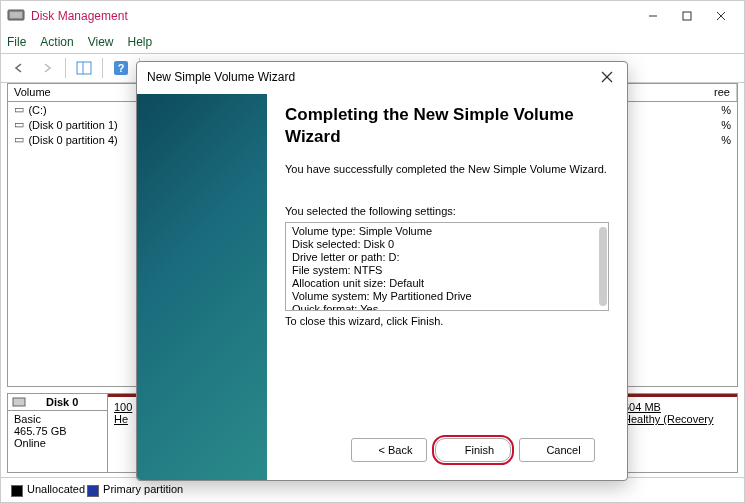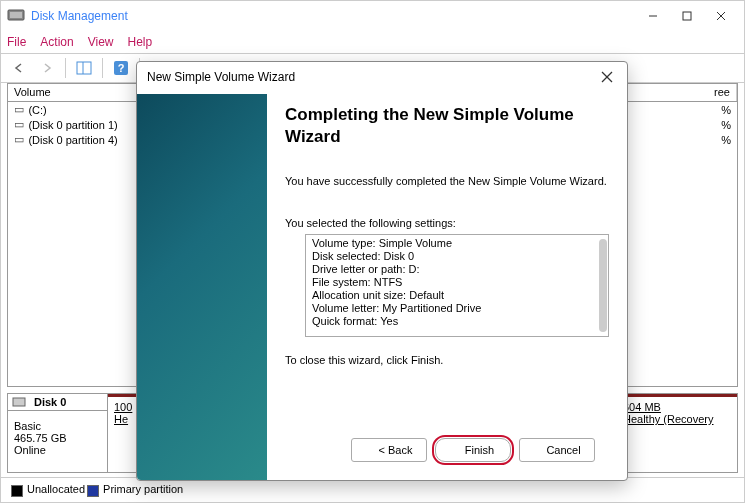--- a/index.html
+++ b/index.html
@@ -1,61 +1,61 @@
 <!DOCTYPE html>
 <html><head>
 <meta charset="utf-8">
 <style>
   * { box-sizing: border-box; margin: 0; padding: 0; font-family: "Segoe UI", Tahoma, sans-serif; }
   body { background: #f0f0f0; width: 745px; height: 503px; overflow: hidden; }
 
   .window { width: 745px; height: 503px; background: #fff; border: 1px solid #ccc; display: flex; flex-direction: column; }
   .titlebar { height: 30px; display: flex; align-items: center; padding: 0 6px; }
   .titlebar .app-icon { width: 18px; height: 18px; margin-right: 6px; }
-  .titlebar .title { font-size: 12px; color: #3b82f6; flex: 1; }
+  .titlebar .title { font-size: 12px; color: #be185d; flex: 1; }
   .titlebar .win-btn { width: 34px; height: 24px; display: flex; align-items: center; justify-content: center; color: #666; font-size: 12px; }
 
   .menubar { height: 22px; display: flex; align-items: center; padding: 0 6px; gap: 14px; font-size: 12px; }
-  .menubar span { color: #be185d; }
+  .menubar span { color: #14532d; }
 
   .toolbar { height: 30px; border-top: 1px solid #ccc; border-bottom: 1px solid #ccc; display: flex; align-items: center; padding: 0 6px; gap: 4px; }
   .toolbar .tb-btn { width: 24px; height: 24px; display: flex; align-items: center; justify-content: center; }
   .toolbar .sep { width: 1px; height: 20px; background: #ccc; margin: 0 2px; }
 
   .content { flex: 1; display: flex; flex-direction: column; border-bottom: 1px solid #ccc; position: relative; }
 
   .volume-area { flex: 1; border: 1px solid #999; margin: 0 6px; overflow: hidden; }
   .volume-header { height: 18px; background: #fff; border-bottom: 1px solid #999; display: flex; font-size: 11px; }
   .vh-cell { padding: 2px 6px; border-right: 1px solid #ccc; }
   .volume-list { font-size: 11px; }
   .vol-row { padding: 1px 6px; display: flex; align-items: center; gap: 4px; }
   .vol-icon { color: #555; }
 
   .disk-area { height: 80px; border: 1px solid #999; margin: 0 6px; margin-bottom: 4px; display: flex; font-size: 11px; }
   .disk-info { width: 100px; border-right: 1px solid #999; padding: 4px 6px; }
-  .disk-info .hdr { display: flex; align-items: center; gap: 8px; font-weight: bold; border-bottom: 1px solid #999; margin: -4px -6px 9px -6px; padding: 2px 4px; background: #fff; }
+  .disk-info .hdr { display: flex; align-items: center; gap: 20px; font-weight: bold; border-bottom: 1px solid #999; margin: -4px -6px 2px -6px; padding: 2px 4px; background: #fff; }
   .disk-bar { flex: 1; display: flex; }
   .disk-seg { border-right: 1px solid #999; padding: 4px 6px; border-top: 3px solid #7f1d1d; overflow: hidden; text-decoration: underline; }
   .disk-seg.last { border-right: none; }
 
   .legend { height: 24px; display: flex; align-items: center; padding: 0 10px; gap: 2px; font-size: 11px; }
   .legend .box { width: 12px; height: 12px; border: 1px solid #666; display: inline-block; vertical-align: middle; margin-right: 4px; }
 
   .wizard { position: absolute; left: 135px; top: -22px; width: 492px; height: 420px; background: #fff; border: 1px solid #888; box-shadow: 0 6px 20px rgba(0,0,0,0.25); display: flex; flex-direction: column; z-index: 10; border-radius: 4px; }
   .wizard-title { height: 32px; display: flex; padding: 8px 10px; font-size: 12px; }
   .wizard-title .wt { flex: 1; }
   .wizard-title .close { font-size: 14px; width: 20px; text-align: center; }
   .wizard-body { flex: 1; display: flex; }
   .wizard-banner { width: 130px; background: linear-gradient(135deg, #0d4a5c 0%, #1a6b7c 40%, #2a8a8a 100%); border-radius: 0 0 0 4px; }
   .wizard-main { flex: 1; padding: 10px 18px 6px 18px; font-size: 11px; display: flex; flex-direction: column; }
-  .wizard-main h1 { font-size: 17px; font-weight: 600; margin-bottom: 26px; line-height: 22px; }
+  .wizard-main h1 { font-size: 17px; font-weight: 600; margin-bottom: 14px; line-height: 22px; }
   .wizard-main .msg { margin-bottom: 27px; line-height: 15px; }
-  .settings-box { border: 1px solid #aaa; height: 103px; overflow: hidden; position: relative; padding: 2px 6px; line-height: 13px; margin-left: 20px; }
+  .settings-box { border: 1px solid #aaa; height: 89px; overflow: hidden; position: relative; padding: 2px 6px; line-height: 13px; }
   .settings-box .sbar { position: absolute; right: 1px; top: 4px; bottom: 4px; width: 8px; background: #ccc; border-radius: 4px; }
-  .close-msg { margin-top: 17px; }
+  .close-msg { margin-top: 4px; }
   .wizard-buttons { height: 48px; display: flex; align-items: center; justify-content: flex-end; padding: 0 14px; gap: 8px; }
   .wizard-buttons button { width: 76px; height: 24px; border: 1px solid #aaa; background: #fff; font-size: 11px; border-radius: 3px; padding-left: 13px; }
   .wizard-buttons button.primary { outline: 2px solid #c81030; outline-offset: 1px; border-radius: 10px; }
 </style>
 </head>
 <body>
 
 <div class="window">
 
   <div class="titlebar">
@@ -191,21 +191,21 @@
         <div class="wizard-main">
           <h1>Completing the New Simple Volume Wizard</h1>
           <div class="msg">You have successfully completed the New Simple Volume Wizard.</div>
           <div class="msg" style="margin-bottom:3px">You selected the following settings:</div>
           <div class="settings-box">
             <div>Volume type: Simple Volume</div>
             <div>Disk selected: Disk 0</div>
             <div>Drive letter or path: D:</div>
             <div>File system: NTFS</div>
             <div>Allocation unit size: Default</div>
-            <div>Volume letter: My Partitioned Drive</div>
+            <div>Volume system: My Partitioned Drive</div>
             <div>Quick format: Yes</div>
             <div class="sbar"></div>
           </div>
           <div class="close-msg">To close this wizard, click Finish.</div>
           <div style="flex:1"></div>
           <div class="wizard-buttons">
             <button>&lt; Back</button>
             <button class="primary">Finish</button>
             <button>Cancel</button>
           </div>

